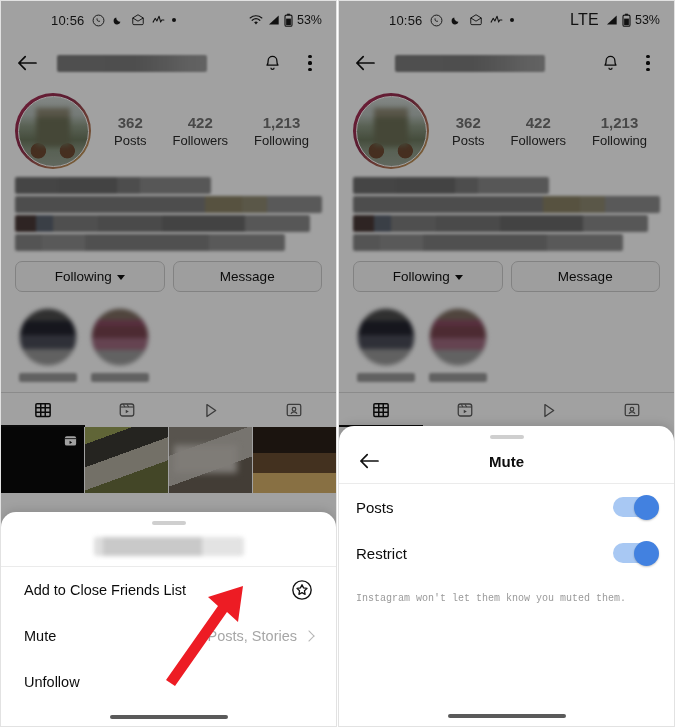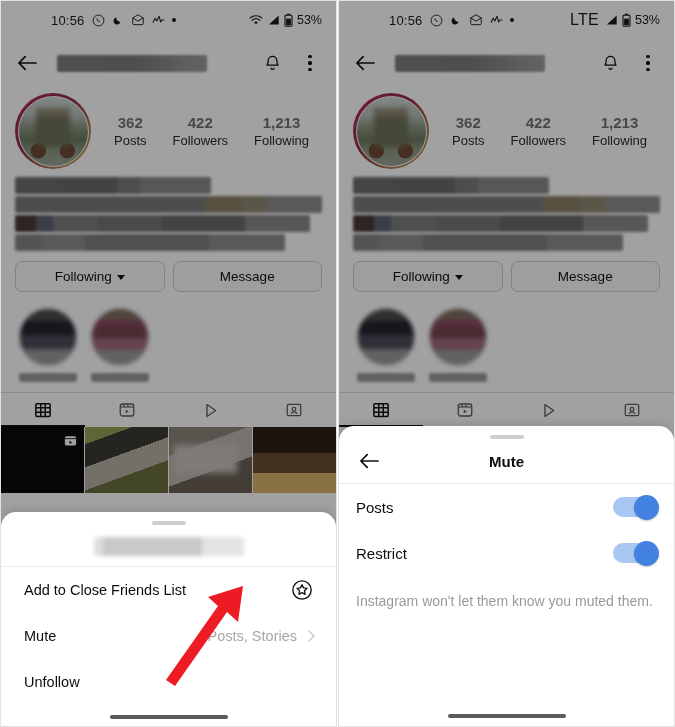--- a/index.html
+++ b/index.html
@@ -201,21 +201,21 @@
     background:#a8c8f3; position:relative;
   }
   .toggle .knob {
     position:absolute; right:-2px; top:-2.5px;
     width:25px;height:25px;border-radius:50%;
     background:#4281e0;
     box-shadow:0 1px 2px rgba(0,0,0,.22);
   }
   .mute-note {
     padding:16px 17px 0 17px;
-    font-size:14px; color:#9a9a9a; line-height:1.4;
+    font-size:10px; color:#9a9a9a; line-height:1.4;font-family:Liberation Mono, monospace;
   }
   .mute-home { width:118px;height:4px;border-radius:3px;background:#5a5a5a;
                position:absolute;left:50%;transform:translateX(-50%);bottom:8px;}
 
   
   .arrow { position:absolute; z-index:80; pointer-events:none; }
   .arrow-left { left:160px; top:575px; }
 </style>
 </head>
 <body>

